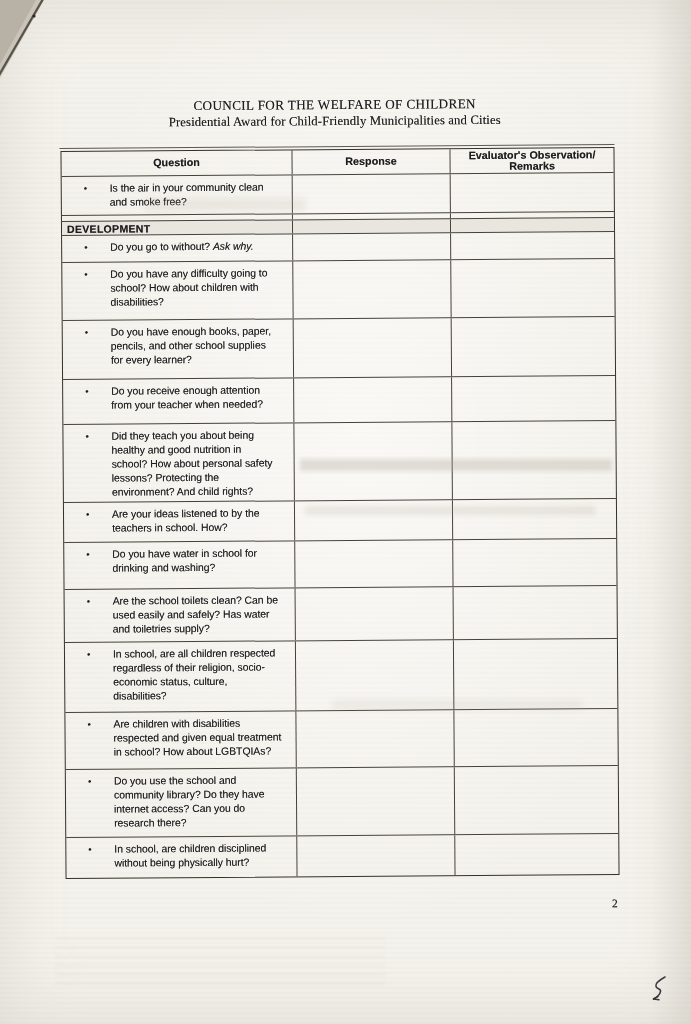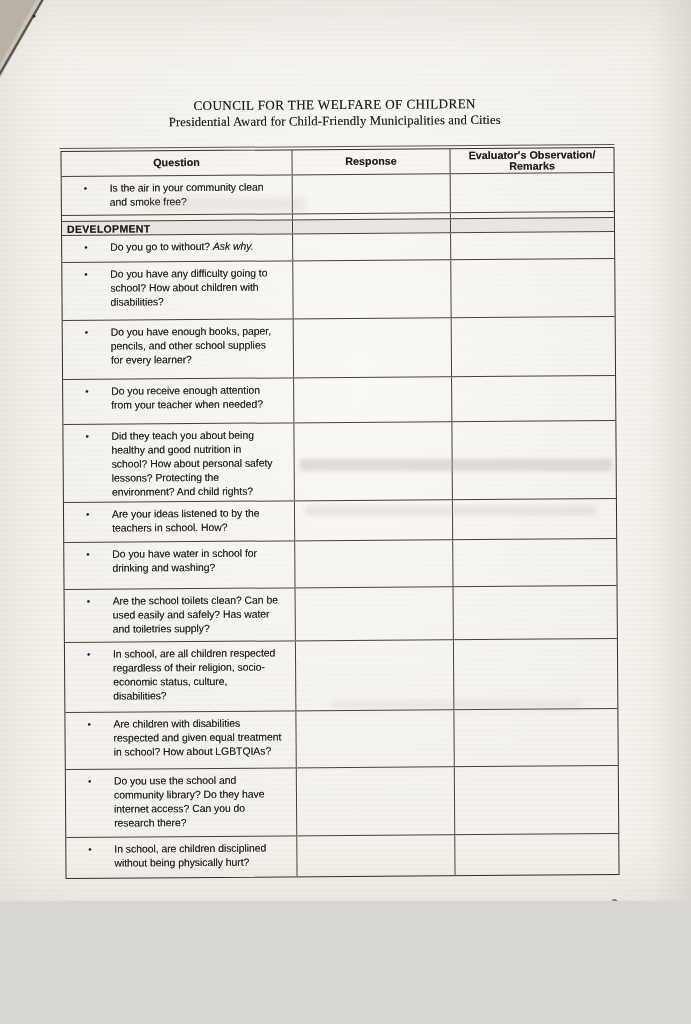--- a/index.html
+++ b/index.html
@@ -1,17 +1,17 @@
 <!DOCTYPE html>
 <html><head>
 <meta charset="utf-8">
 <style>
   html,body{margin:0;padding:0;background:#d9d7d2;}
   .sheet{
-    position:relative;width:691px;height:901px;overflow:hidden;
+    position:relative;width:691px;height:1024px;overflow:hidden;
     background:
       radial-gradient(ellipse at 52% 42%, rgba(255,255,255,.55), rgba(255,255,255,0) 62%),
       repeating-linear-gradient(0deg, rgba(118,110,96,.025) 0 2px, rgba(0,0,0,0) 2px 5px),
       #f4f2ec;
     box-shadow:inset 0 0 70px rgba(138,130,115,.20);
     font-family:"Liberation Sans","DejaVu Sans",sans-serif;
     color:#1d1c1e;
   }
   .tilt{position:absolute;inset:0;transform:rotate(-0.4deg);transform-origin:345px 512px;}
   .txtsoft{text-shadow:0 0 .35px rgba(20,20,25,.55);}

